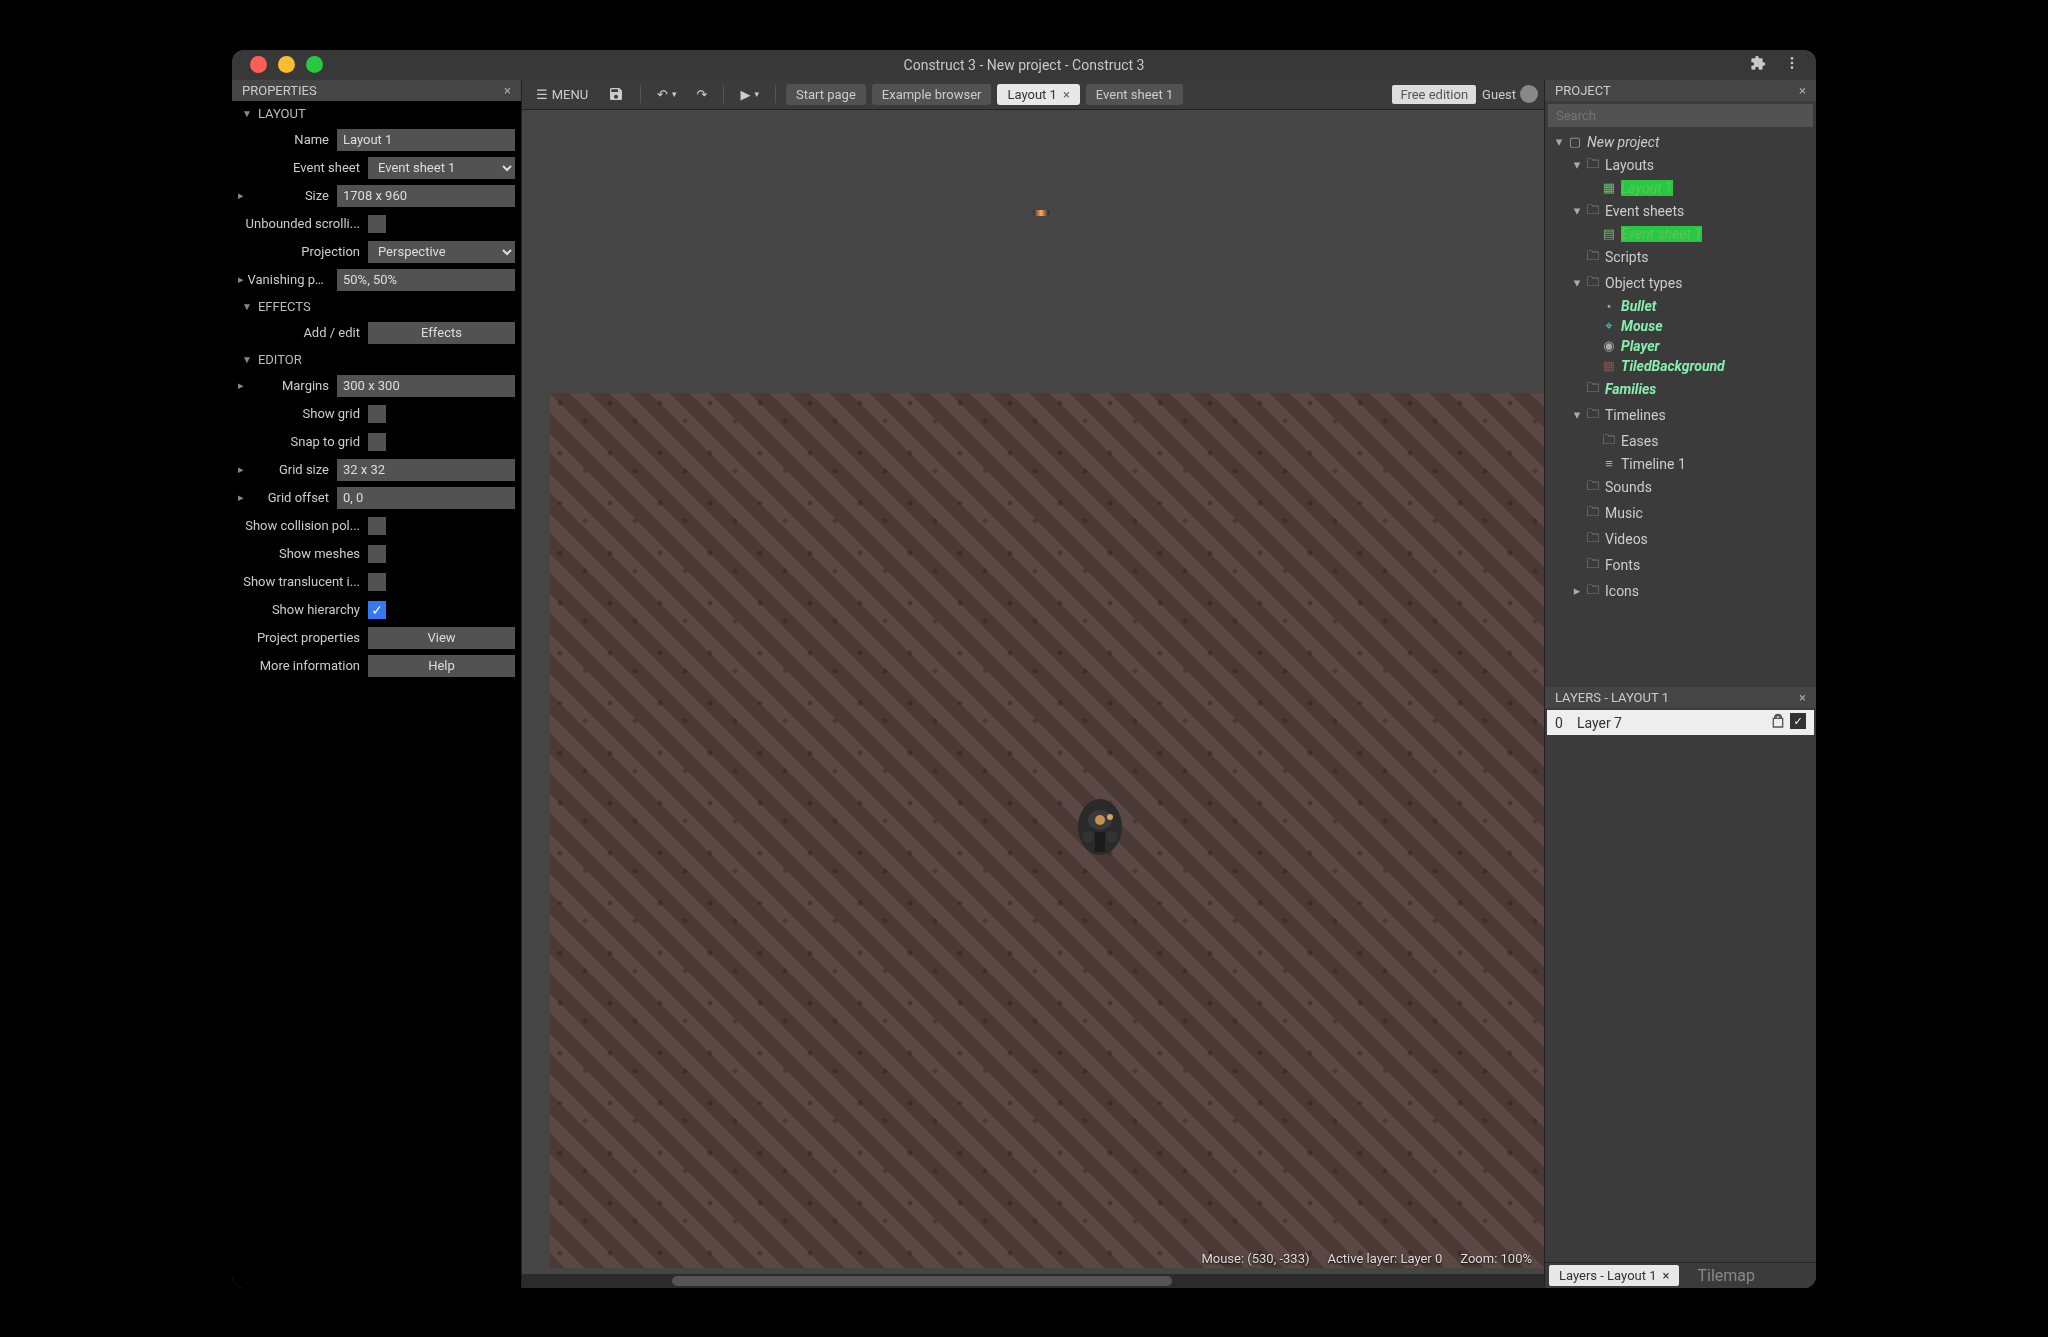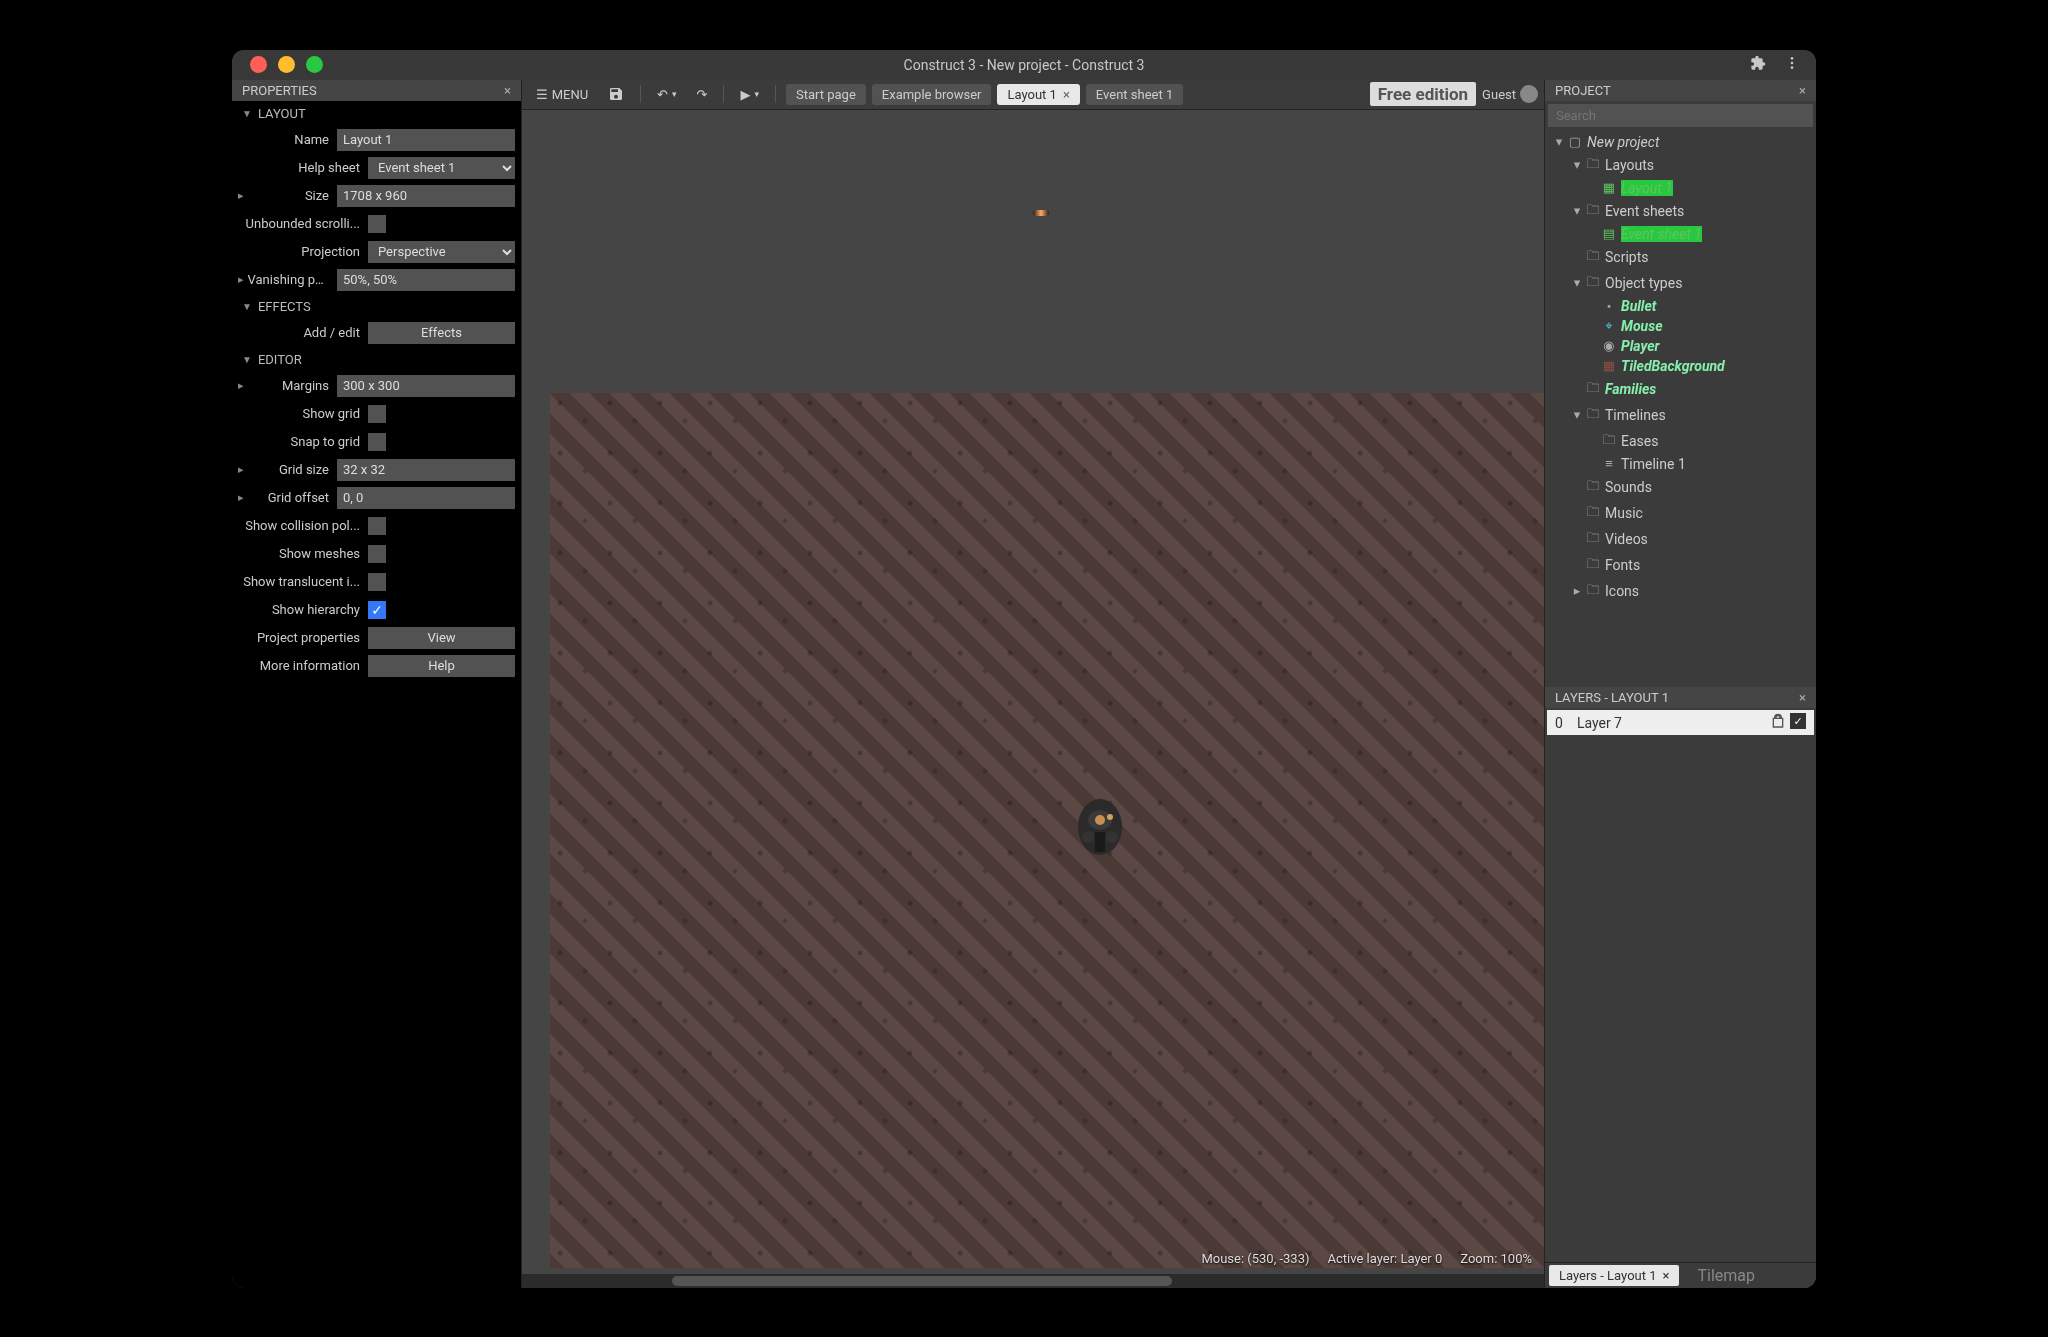--- a/index.html
+++ b/index.html
@@ -28,21 +28,21 @@
 .expand { color:#888; font-size:11px; margin-right:4px; }
 
 .center { flex:1; display:flex; flex-direction:column; background:#2b2b2b; position:relative; }
 .toolbar { height:30px; background:#3b3b3b; display:flex; align-items:center; padding:0 6px; gap:4px; border-bottom:1px solid #222; }
 .tb-btn { color:#ccc; font-size:13px; padding:3px 8px; display:flex; align-items:center; gap:4px; cursor:pointer; }
 .tb-sep { width:1px; height:18px; background:#555; margin:0 4px; }
 .tab { background:#525252; color:#ccc; font-size:13px; padding:3px 10px; border-radius:3px; cursor:pointer; margin-left:2px; }
 .tab.active { background:#e8e8e8; color:#333; }
 .tab-x { margin-left:6px; color:#666; }
 .toolbar-right { margin-left:auto; display:flex; align-items:center; gap:6px; }
-.badge { background:#ddd; color:#555; font-size:17px; padding:2px 8px; border-radius:2px;font-weight:bold; }
+.badge { background:#ddd; color:#555; font-size:13px; padding:2px 8px; border-radius:2px; }
 .guest { color:#ccc; font-size:13px; display:flex; align-items:center; gap:4px; }
 .avatar { width:18px; height:18px; border-radius:50%; background:#888; }
 .canvas-wrap { flex:1; background:#454545; position:relative; overflow:hidden; }
 .layout-area { position:absolute; left:28px; top:283px; right:0; bottom:20px; background:#5a4642; overflow:hidden; }
 .tiled-bg { width:100%; height:100%; background:
   radial-gradient(circle at 10px 10px, rgba(0,0,0,.25) 2px, transparent 3px),
   radial-gradient(circle at 35px 28px, rgba(0,0,0,.2) 2px, transparent 3px),
   linear-gradient(45deg, #4a3834 25%, #5c4844 25%, #5c4844 50%, #4a3834 50%, #4a3834 75%, #5c4844 75%);
   background-size:50px 50px,50px 50px,40px 40px;
   opacity:.9;
@@ -105,21 +105,21 @@
       </div>
       <div class="section-head">
           <span class="tri">▼</span>
           <span>LAYOUT</span>
         </div>
       <div class="prop-row">
           <div class="prop-label">Name</div>
           <input class="prop-input" value="Layout 1" style="">
         </div>
       <div class="prop-row">
-          <div class="prop-label">Help sheet</div>
+          <div class="prop-label">Event sheet</div>
           <select class="prop-select"><option>Event sheet 1</option></select>
         </div>
       <div class="prop-row">
           <span class="expand">▸</span>
           <div class="prop-label" style="width:118px">Size</div>
           <input class="prop-input" value="1708 x 960" style="">
         </div>
       <div class="prop-row">
           <div class="prop-label">Unbounded scrolli...</div>
           <div class="prop-check"></div>

